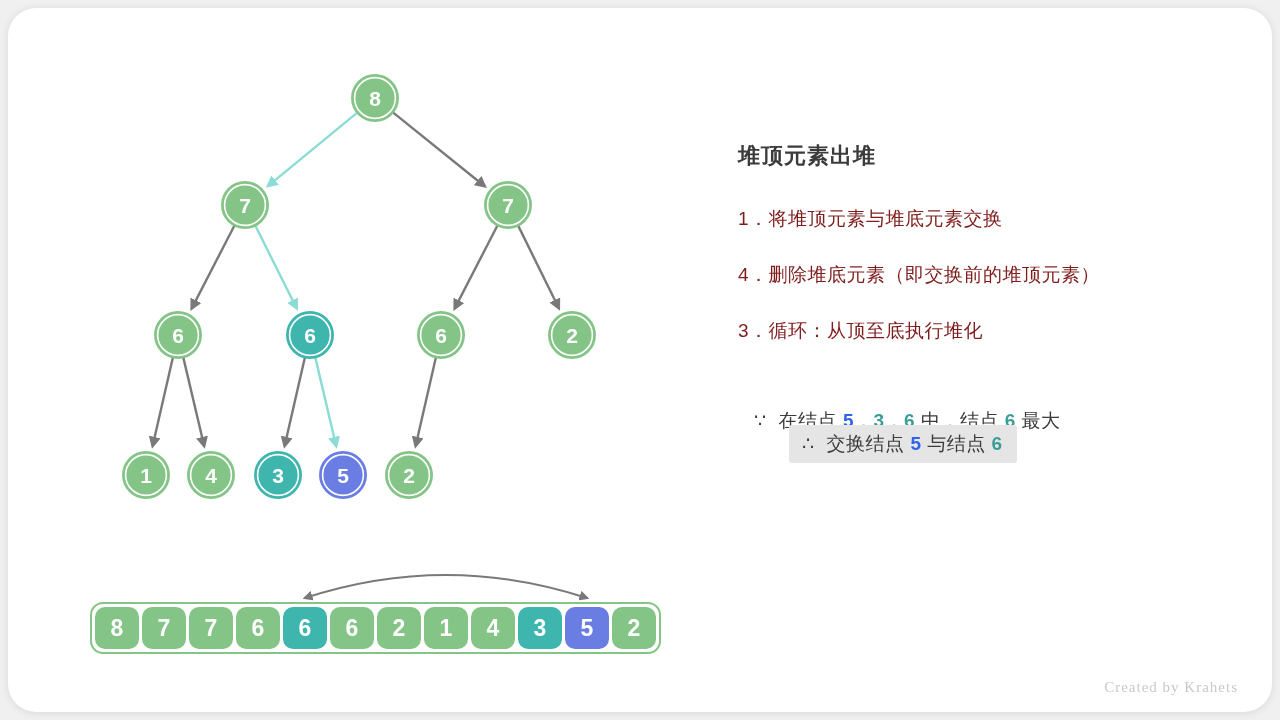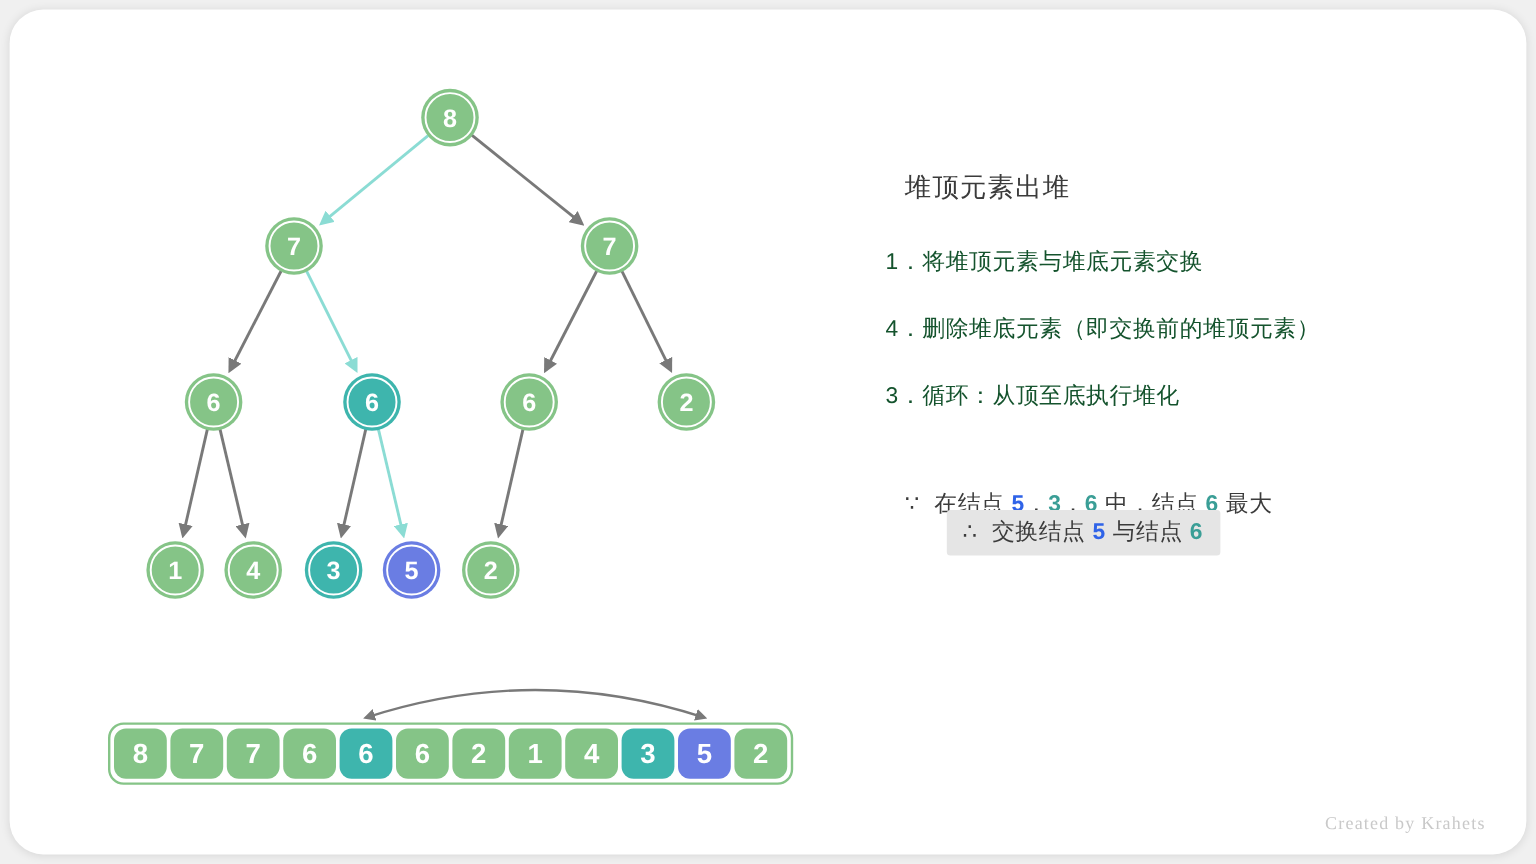--- a/index.html
+++ b/index.html
@@ -2,23 +2,23 @@
 <html><head>
 <meta charset="utf-8">
 <style>
   html,body{margin:0;padding:0;width:1280px;height:720px;overflow:hidden;
     background:#f0f0f0;font-family:"Liberation Sans",sans-serif;}
   .card{position:absolute;left:8px;top:8px;width:1264px;height:704px;
     background:#ffffff;border-radius:28px;box-shadow:0 1px 8px rgba(0,0,0,.10);}
   #diagram-svg{position:absolute;left:0;top:0;width:1280px;height:720px;}
   
   .panel{position:absolute;left:738px;top:141px;width:520px;height:330px;}
-  .panel-title{position:absolute;left:16px;top:0;font-size:22px;font-weight:400;
+  .panel-title{position:absolute;left:0;top:0;font-size:22px;font-weight:700;
     color:#3b3b3b;letter-spacing:1px;}
-  .step{position:absolute;left:0;font-size:19px;color:#14532d;line-height:24px;
+  .step{position:absolute;left:0;font-size:19px;color:#7f1d1d;line-height:24px;
     letter-spacing:0.5px;}
   #step-0{top:66px}#step-1{top:122px}#step-2{top:178px}
   .because{position:absolute;left:16px;top:237px;font-size:19px;color:#3b3b3b;
     line-height:24px;letter-spacing:0.5px;white-space:pre;margin-top:31px;}
   .therefore{position:absolute;left:3px;top:284px;background:#e5e5e5;
     border-radius:3px;padding:7px 14px 7px 13px;font-size:19px;color:#3b3b3b;
     line-height:24px;letter-spacing:0.5px;white-space:pre;margin-left:48px;}
   .vsym{display:inline-block;margin-right:12px;}
   
   .heap-array{position:absolute;left:90px;top:602px;display:flex;gap:3px;

